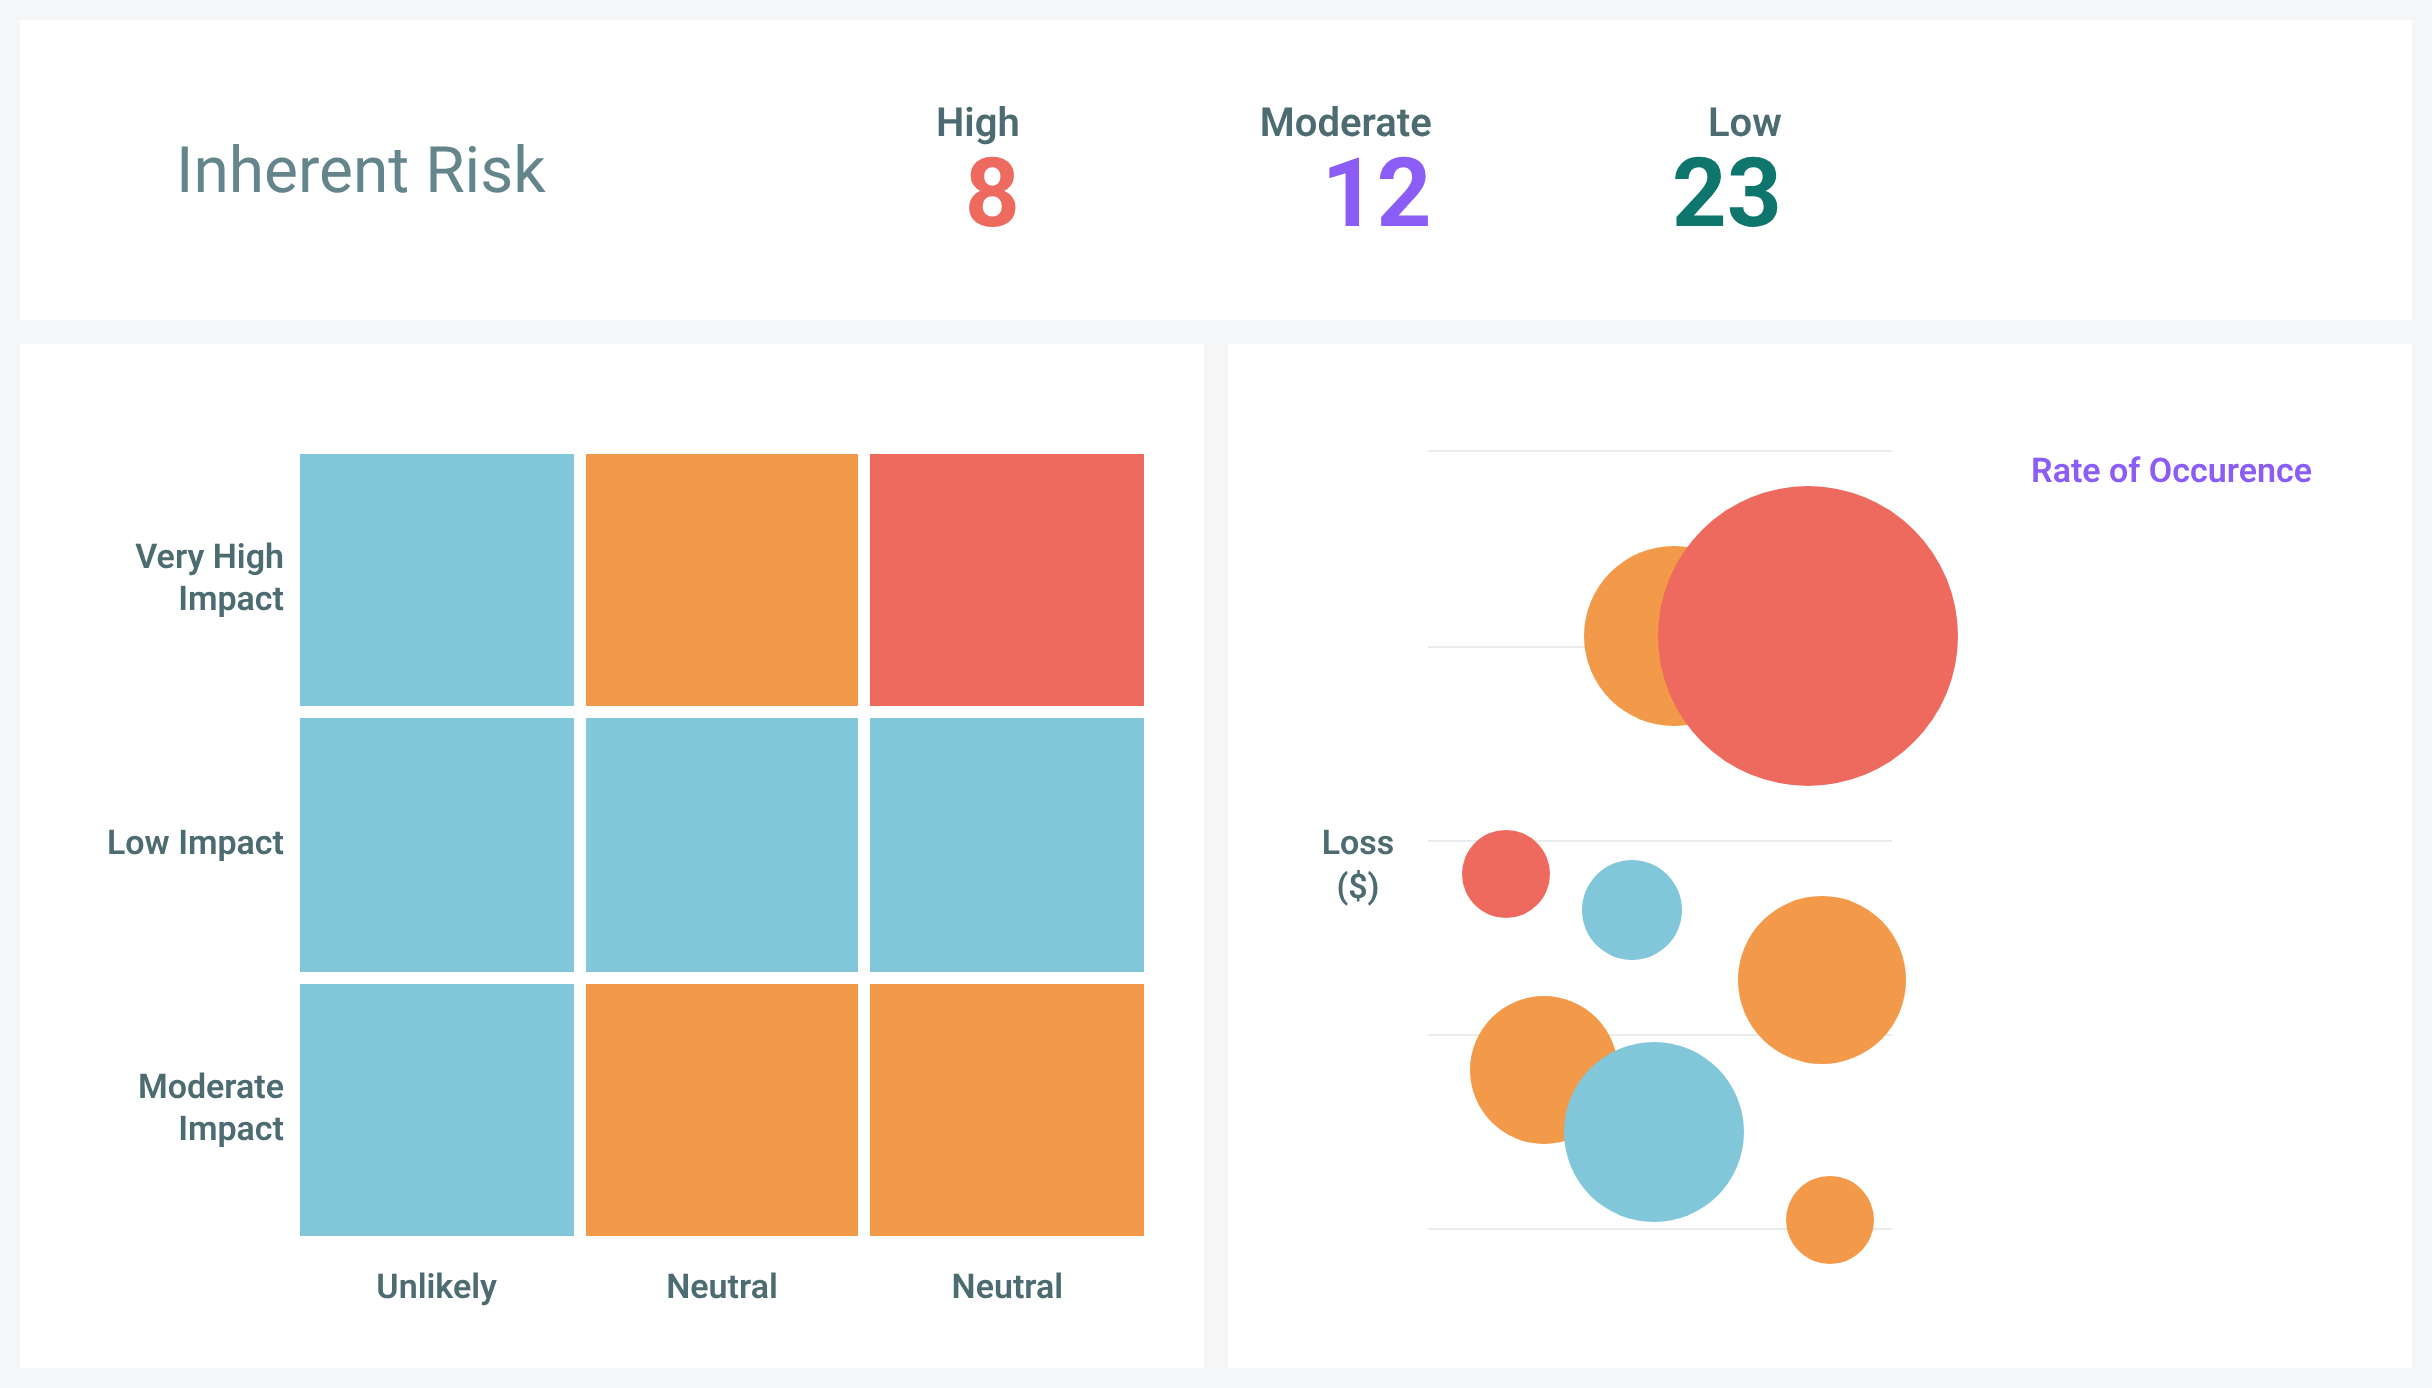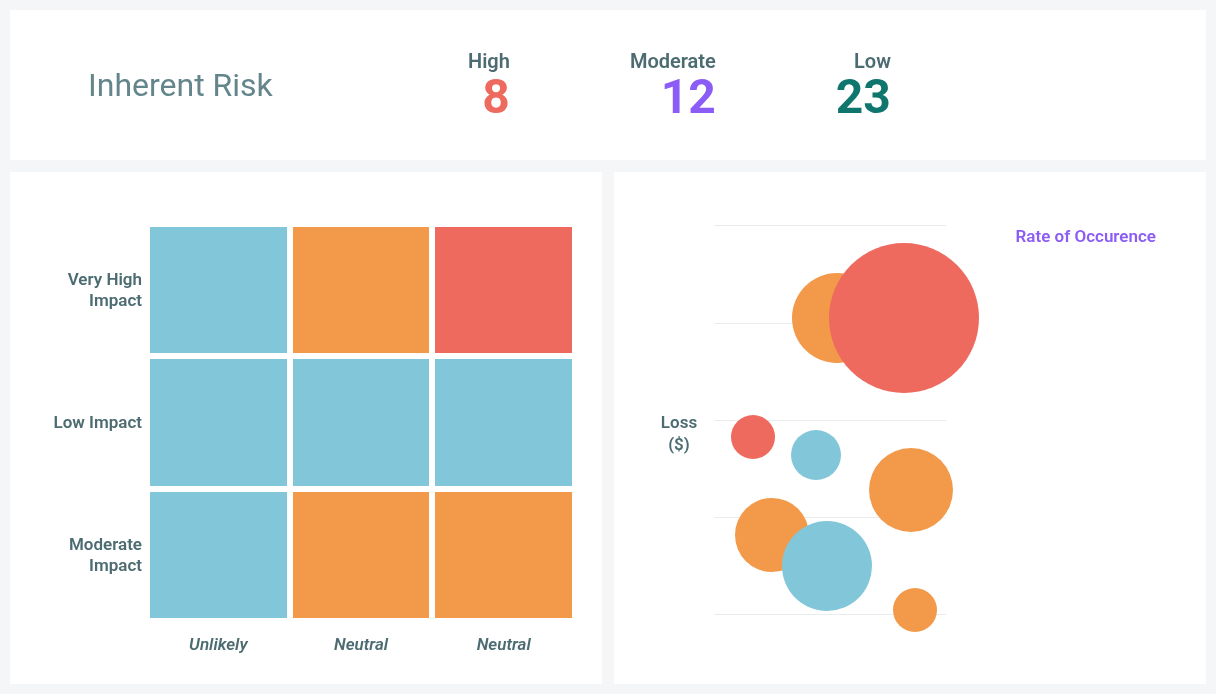--- a/index.html
+++ b/index.html
@@ -107,21 +107,20 @@
   }
   .heatmap-cell {
     flex: 1;
   }
   .bg-blue   { background: #82c7d9; }
   .bg-orange { background: #f29a4a; }
   .bg-red    { background: #ee6a5e; }
   .heatmap-xaxis {
     display: flex;
     margin-top: 10px;
-    font-style: italic;
   }
   .heatmap-xspacer { width: 110px; }
   .heatmap-xlabels {
     flex: 1;
     display: flex;
     gap: 6px;
     text-align: center;
     font-size: 17px;
     font-weight: 600;
     color: #4c6c72;

